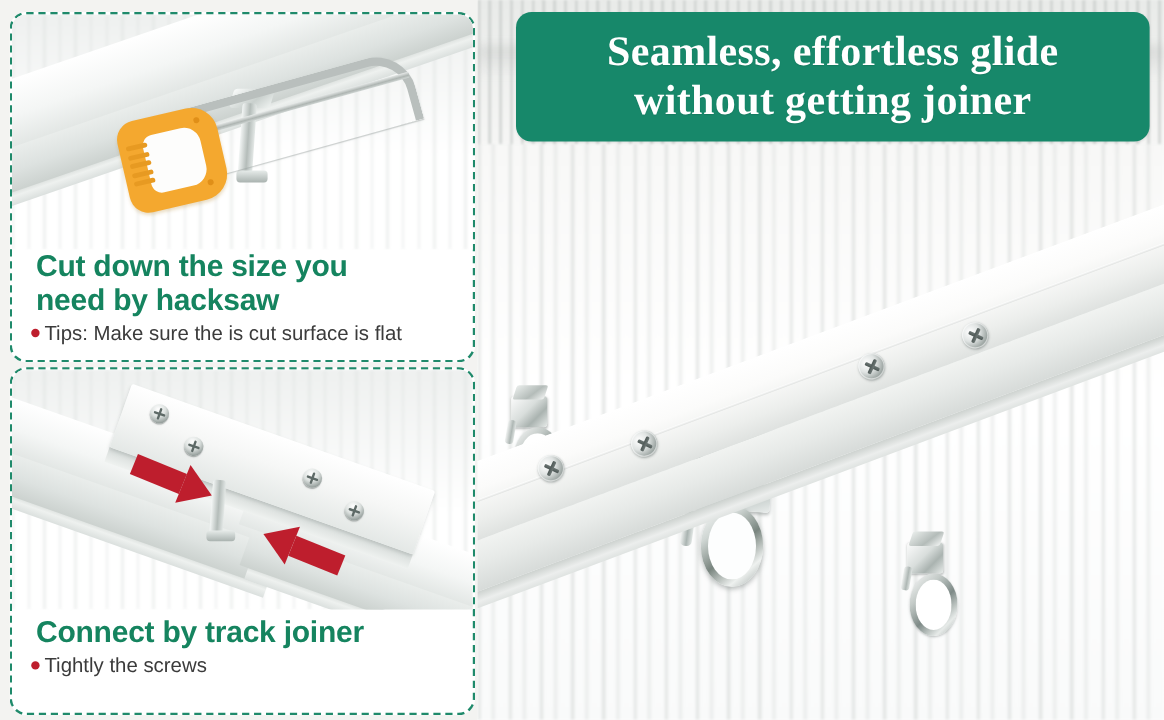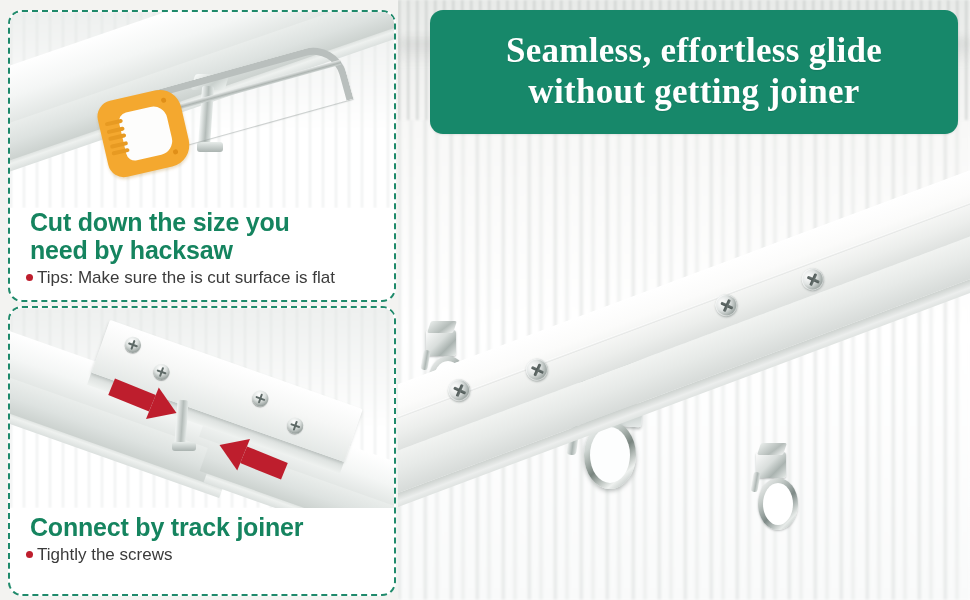--- a/index.html
+++ b/index.html
@@ -306,21 +306,21 @@
     display:flex;align-items:baseline;gap:4px;
     color:#3b3b3b;font-size:17px;line-height:1.2;margin-left:0;
   }
   .bullet{
     width:7px;height:7px;border-radius:50%;background:#BE1E2D;flex:0 0 auto;
     position:relative;top:-2px;
   }
 
   
   .banner{
-    position:absolute;left:430px;top:10px;width:528px;height:124px;
+    position:absolute;left:430px;top:10px;width:528px;height:108px;
     background:#17886A;border-radius:13px;
     display:flex;align-items:center;justify-content:center;
     box-shadow:0 1px 2px rgba(0,0,0,.08);
   }
   .banner-text{
     color:#ffffff;text-align:center;
     font-family:"Liberation Serif", serif;
     font-size:35px;line-height:1.16;font-weight:bold;
     letter-spacing:.3px;padding:0 14px;
     text-shadow:0 1px 1px rgba(0,0,0,.10);

